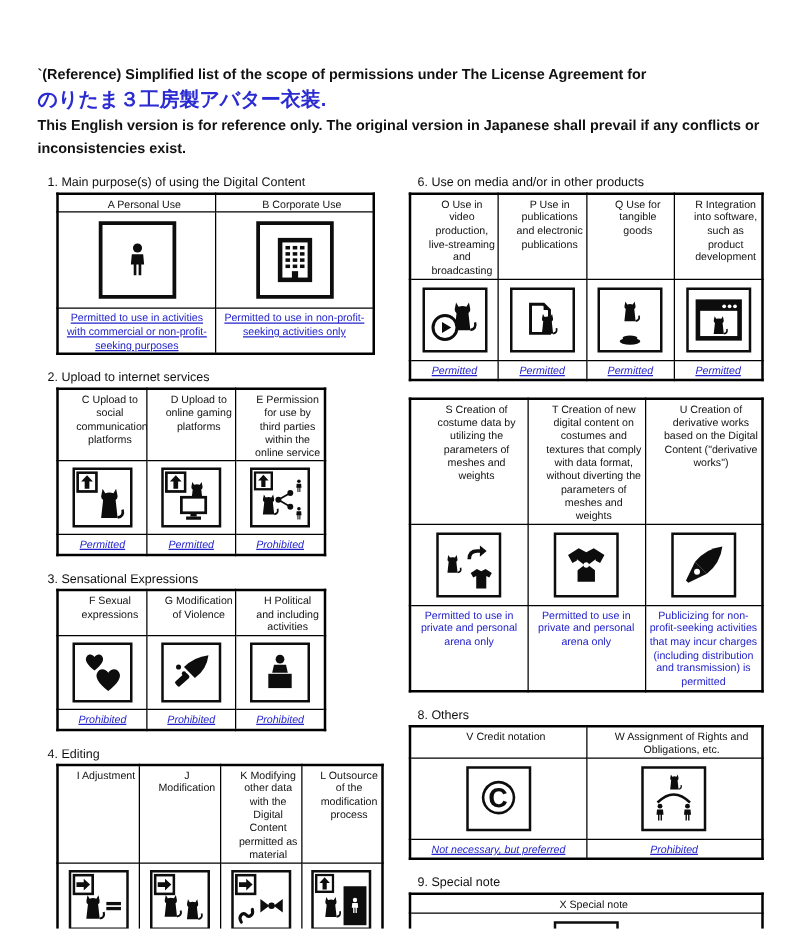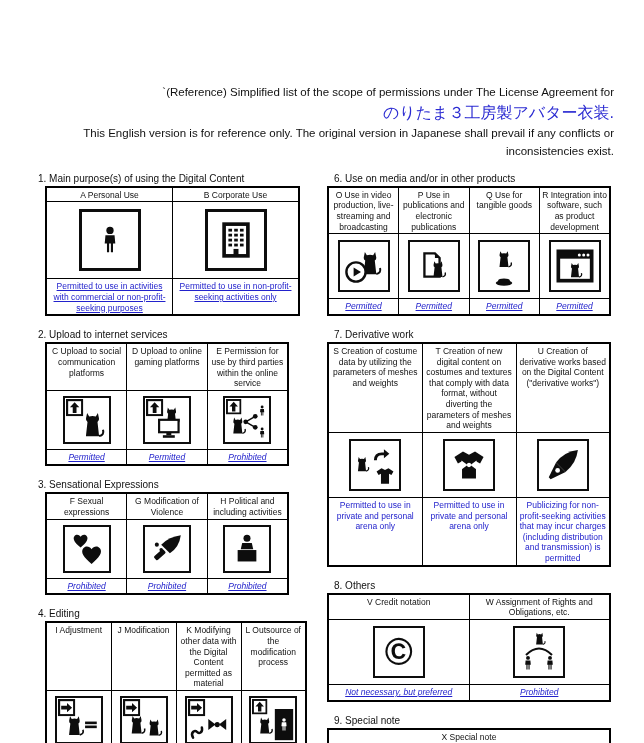--- a/index.html
+++ b/index.html
@@ -1,34 +1,34 @@
 <!DOCTYPE html>
 <html><head>
 <meta charset="utf-8">
 <style>
   html,body{margin:0;padding:0;background:#ffffff;}
   body{width:644px;height:743px;font-family:"Liberation Sans",sans-serif;color:#1a1a1a;}
   .page{position:relative;width:644px;height:743px;background:#fff;overflow:hidden;}
-  .title-block{padding-top:84px;width:584px;margin:0 auto;text-align:right;font-weight:normal;font-size:11.5px;line-height:1.5;color:#111;}
+  .title-block{padding-top:52px;width:584px;margin:0 auto;text-align:left;font-weight:bold;font-size:11.5px;line-height:1.5;color:#111;}
   .title-jp{color:#2b2bd2;font-size:16px;}
   .cols{display:flex;margin-top:13px;}
   .col-l{flex:none;margin-left:38px;width:289px;}
   .col-r{flex:none;width:296px;}
   .section{margin-bottom:13px;}
   .sec-h{font-size:10px;color:#111;margin:0 0 2px 0;}
   .col-l .perm-table{margin-left:7px;}
   .col-r .sec-h{margin-left:7px;}
   table.perm-table{border-collapse:collapse;table-layout:fixed;background:#fff;border:2px solid #000;}
   .perm-table td{border:1px solid #000;text-align:center;padding:1px 2px;font-size:8.5px;line-height:1.25;color:#111;}
-  td.lbl{vertical-align:top;padding-top:2px;}
+  td.lbl{vertical-align:top;padding-top:2px;padding-left:14px;}
   td.ic{vertical-align:middle;}
   td.st{color:#2222cc;padding:2px 2px;font-style:italic;}
   td.cap{color:#2222cc;vertical-align:top;padding-top:2px;}
   .u{text-decoration:underline;}
-  .w255{width:255px}.w268{width:244px}.w262{width:262px}.w292{width:284px}
+  .w255{width:255px}.w268{width:216px}.w262{width:262px}.w292{width:284px}
   .icon-box{box-sizing:border-box;width:48px;height:48px;border:2.5px solid #0d0d0d;background:#fff;margin:4px auto;position:relative;}
   .icon-box.xl{width:62px;height:62px;border-width:3px;margin:6px auto;}
   .icon-box.lg{width:52px;height:52px;margin:5px auto;}
   .icon-box svg{position:absolute;left:0;top:0;width:100%;height:100%;color:#0d0d0d;}
   .glyph{display:flex;align-items:center;justify-content:center;height:100%;font-weight:bold;color:#0d0d0d;}
   .glyph-c{font-size:38px;line-height:1;}
   .glyph-x{font-size:36px;line-height:1;}
   .defs{position:absolute;width:0;height:0;overflow:hidden;}
 </style>
 </head>
@@ -401,21 +401,20 @@
             <td class="st u">Permitted</td>
             <td class="st u">Permitted</td>
             <td class="st u">Permitted</td>
             <td class="st u">Permitted</td>
           </tr>
         </tbody>
           </table>
       </div>
 
       <div class="section">
-        <div class="sec-h">7. Derivative work</div>
         <table class="perm-table w292">
           <tbody>
               <tr>
             <td class="lbl">S Creation of costume data by utilizing the parameters of meshes and weights</td>
             <td class="lbl">T Creation of new digital content on costumes and textures that comply with data format, without diverting the parameters of meshes and weights</td>
             <td class="lbl">U Creation of derivative works based on the Digital Content ("derivative works")</td>
           </tr>
           <tr>
             <td class="ic">
                   <div class="icon-box lg">

